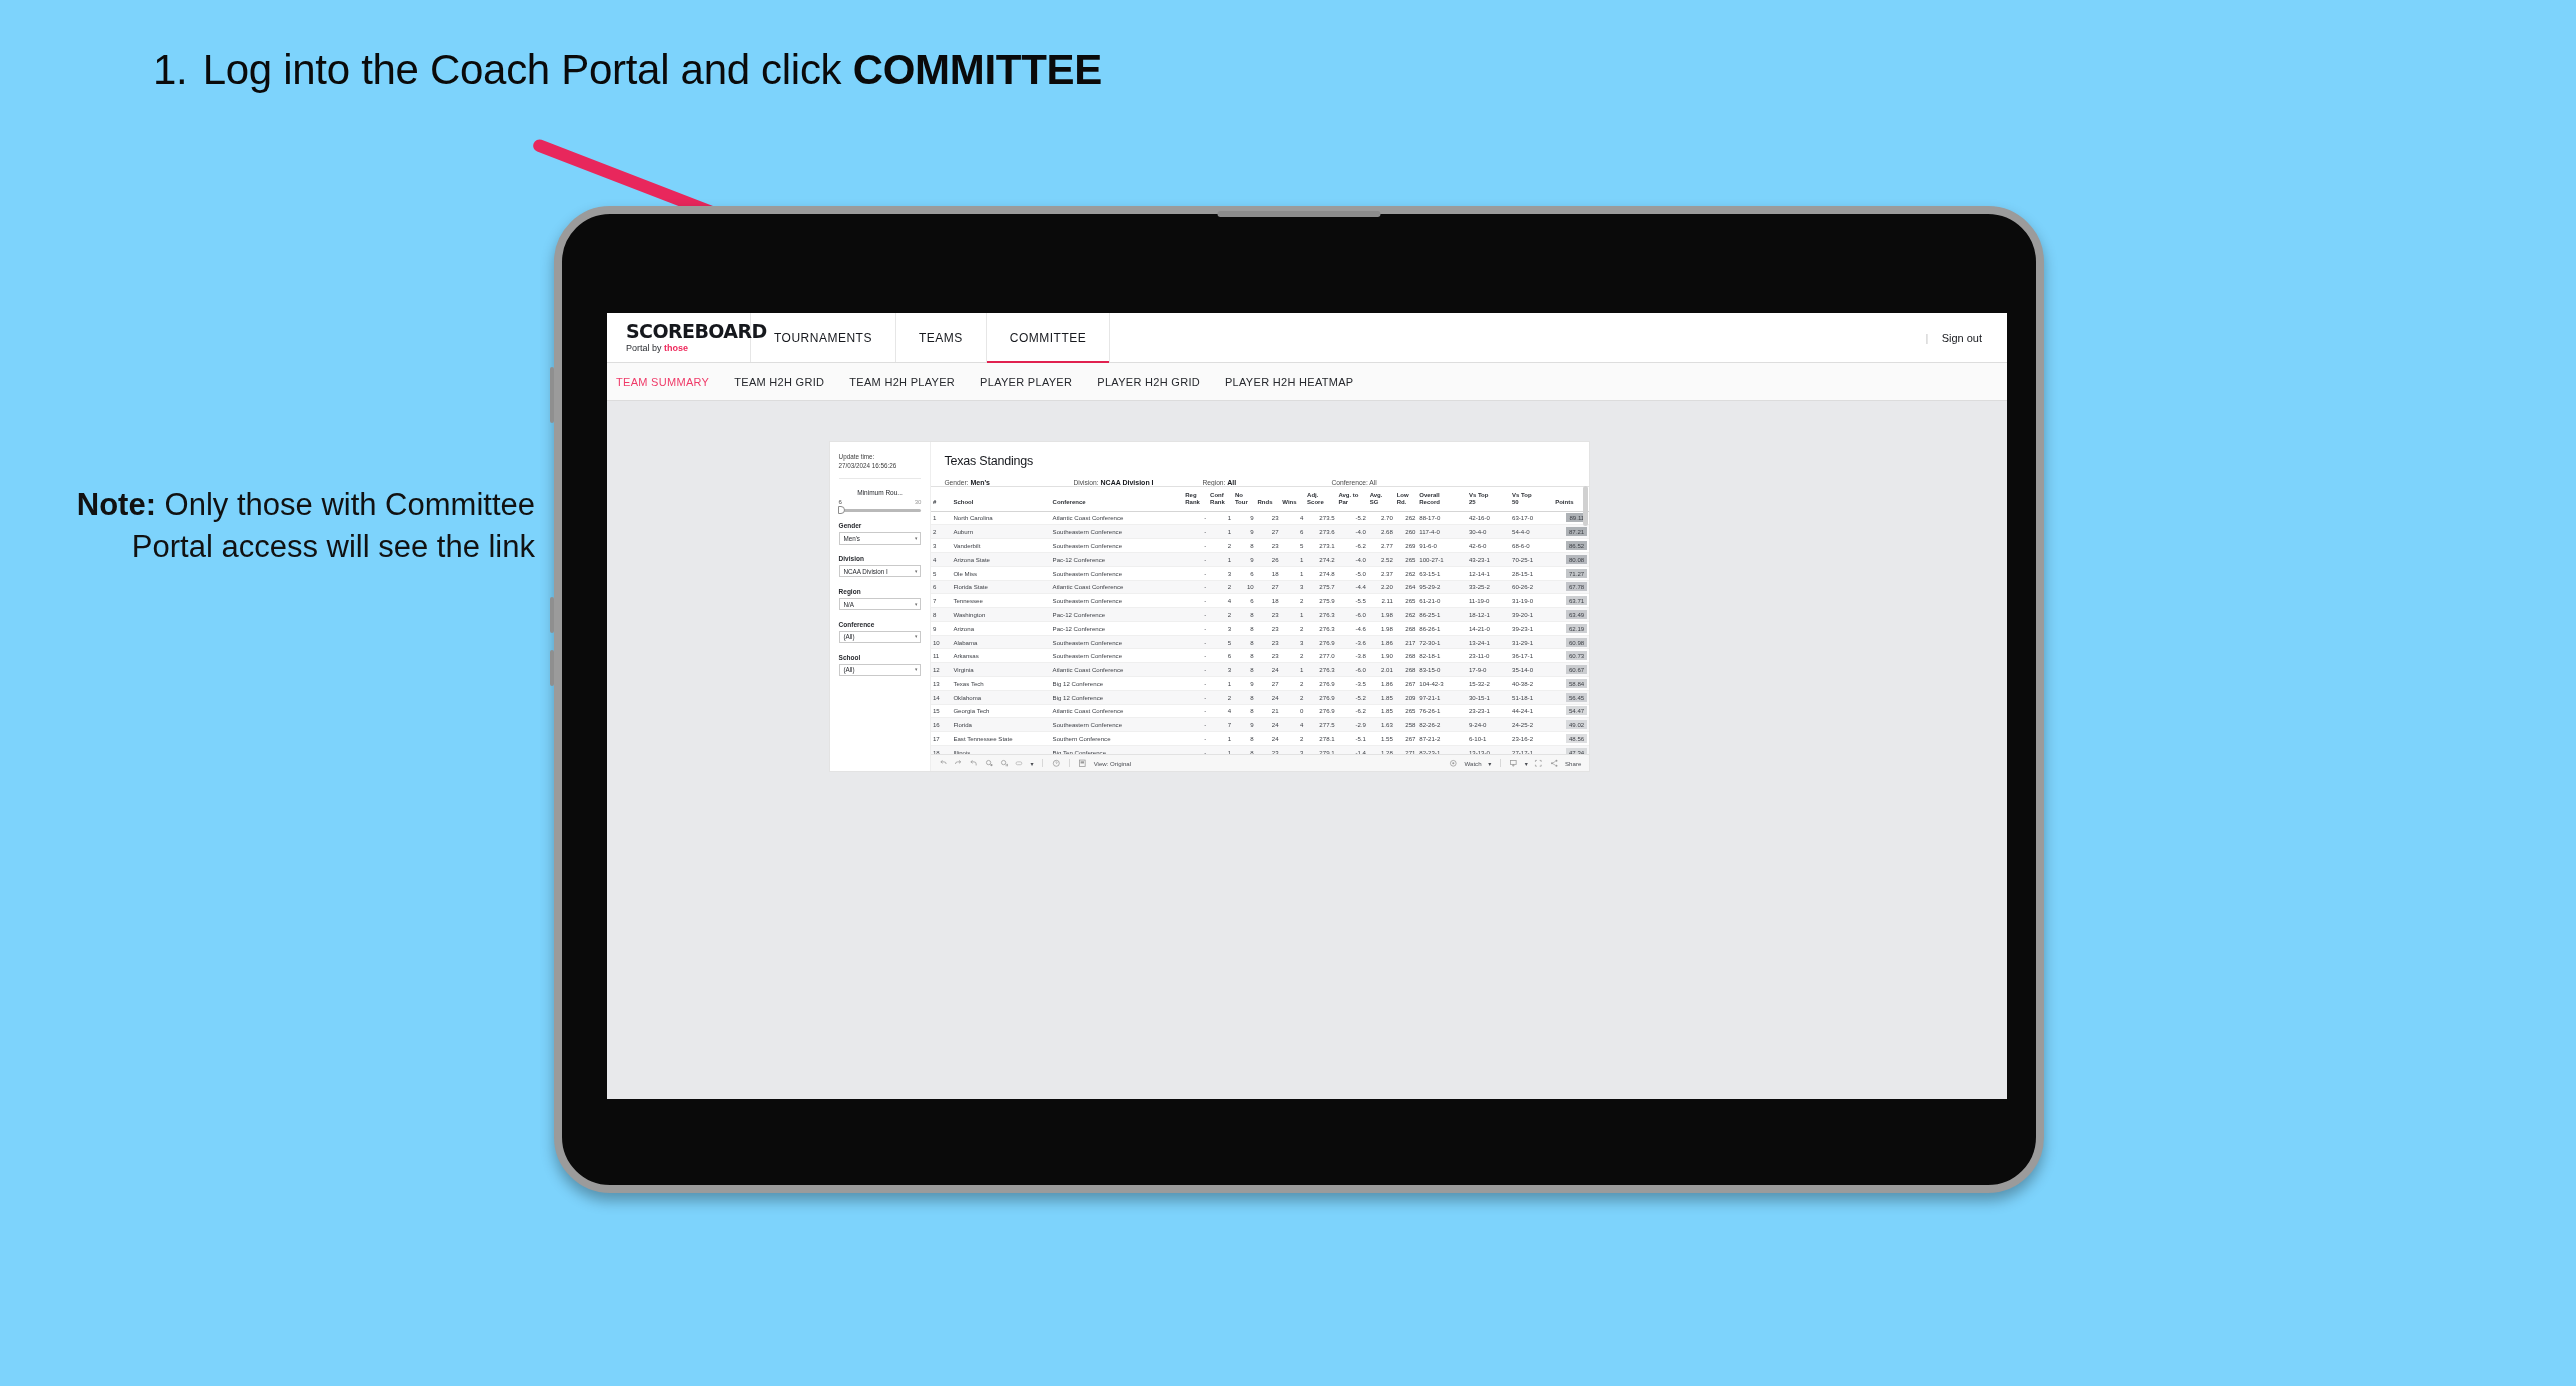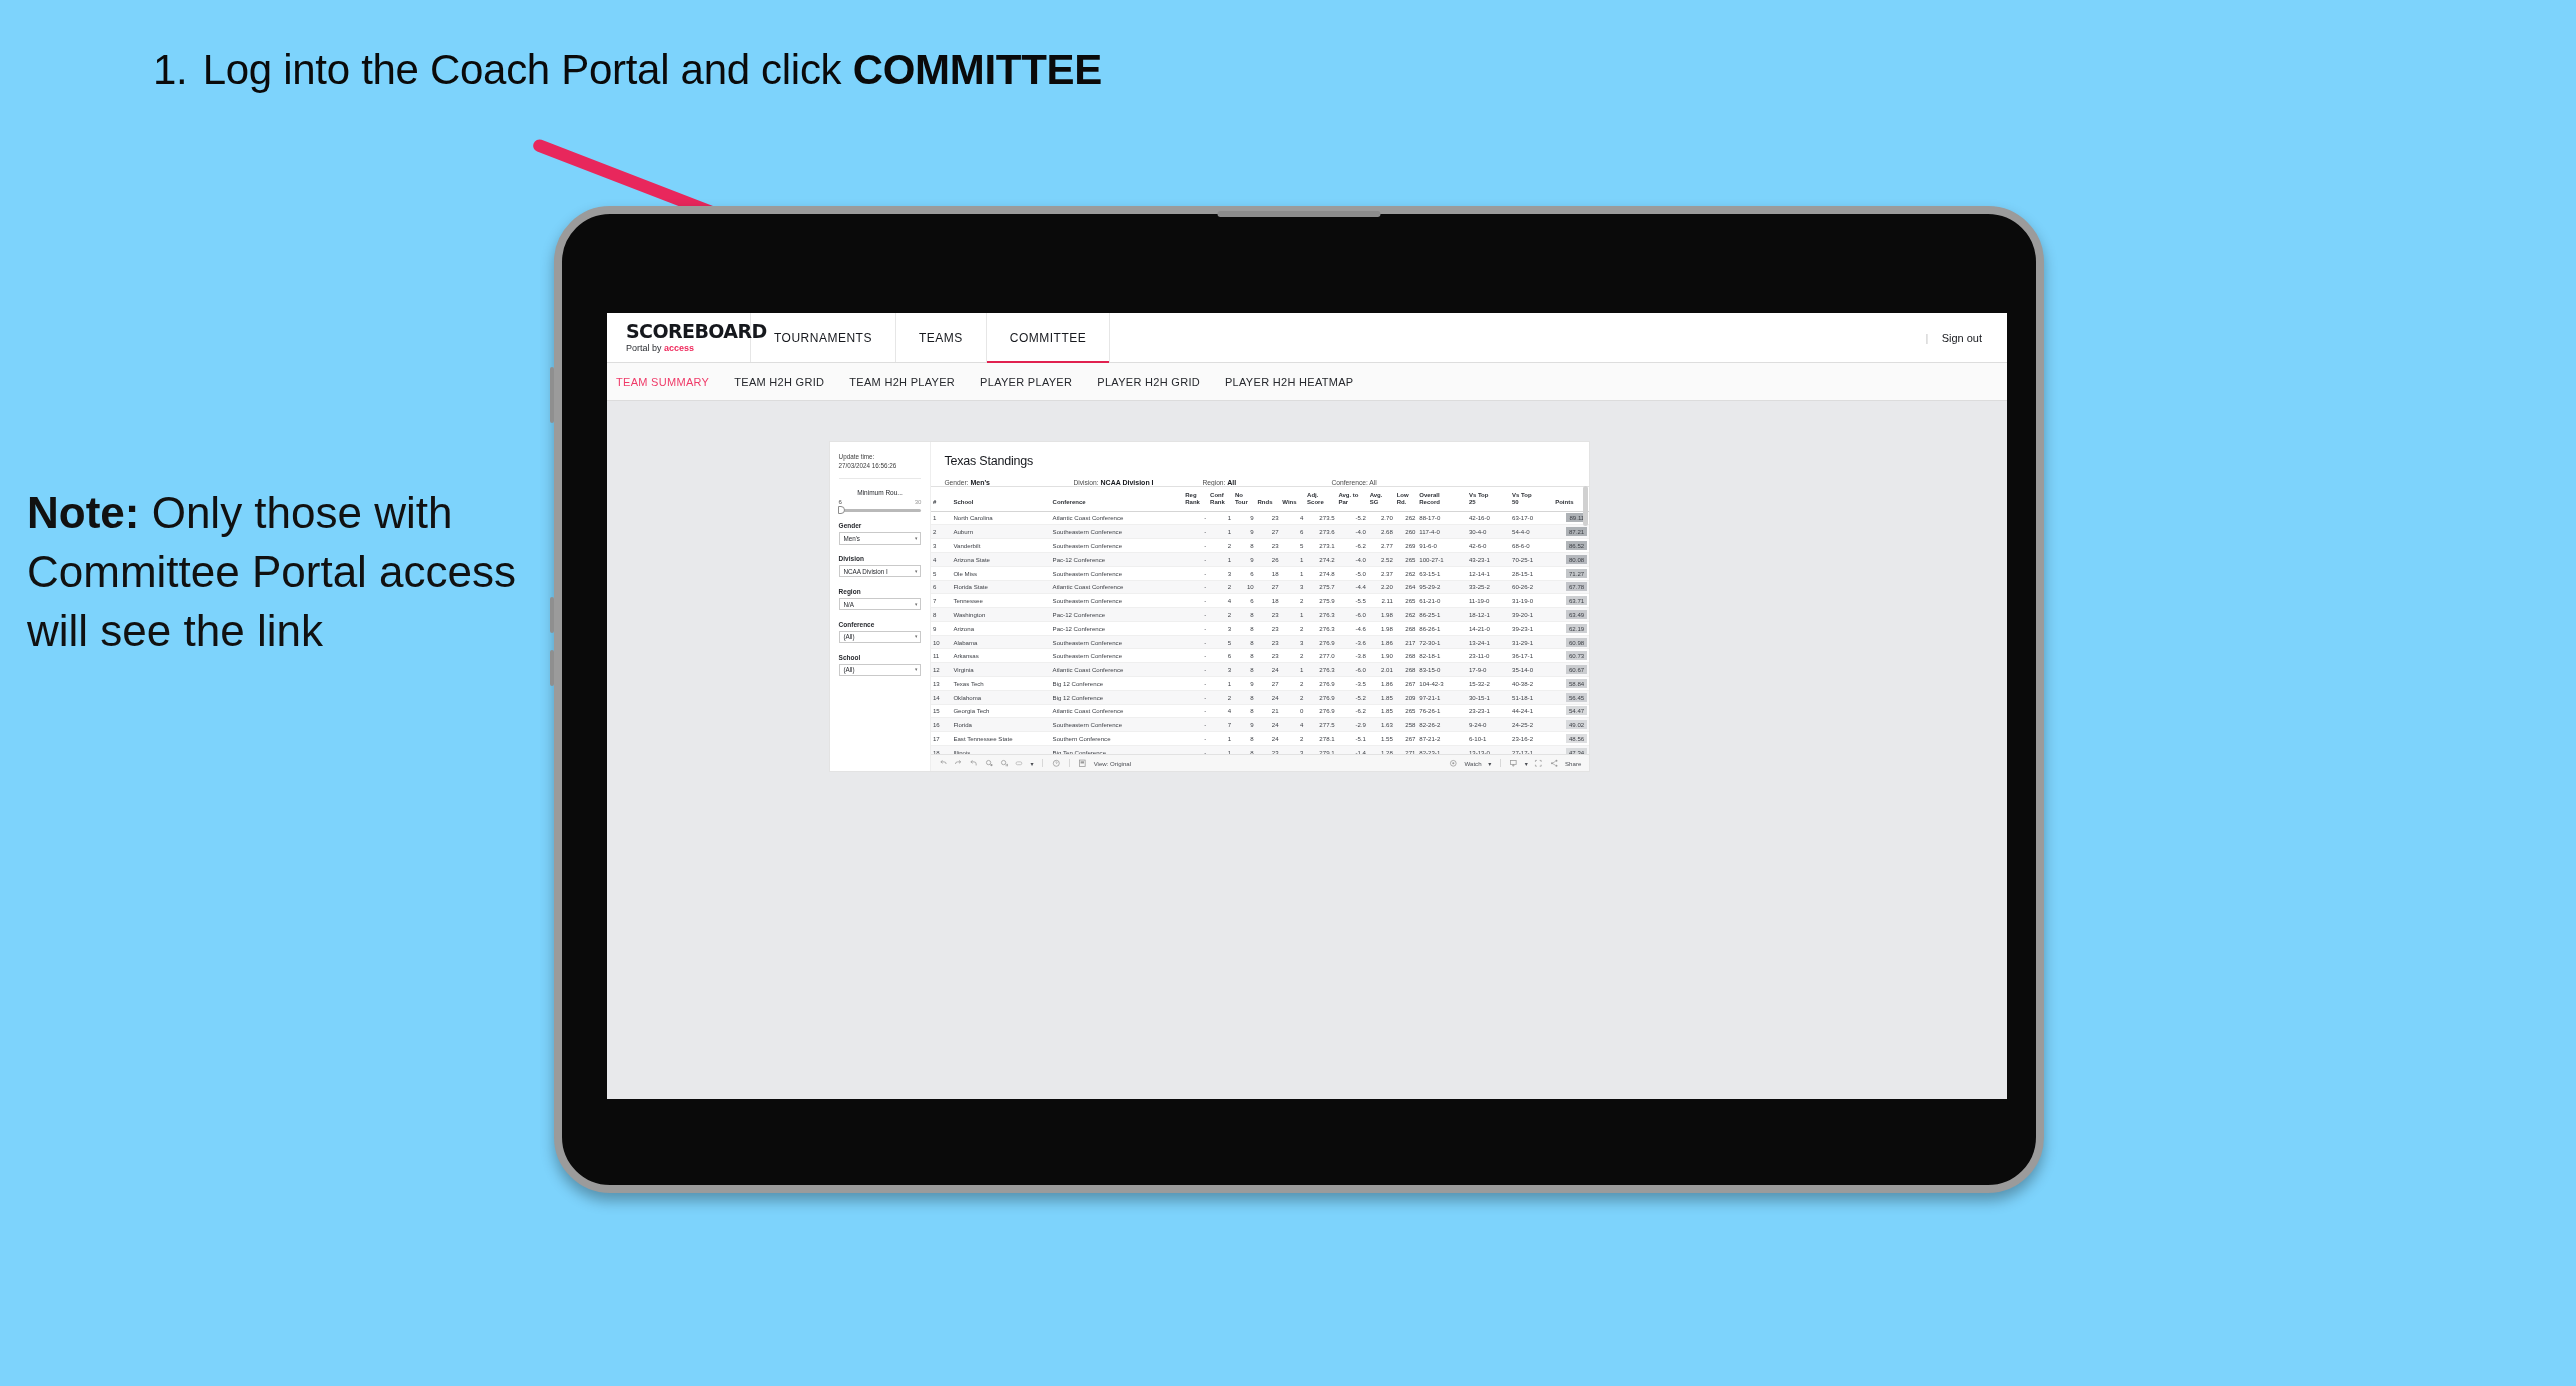--- a/index.html
+++ b/index.html
@@ -15,21 +15,21 @@
   .step-text {
     position: absolute; left: 153px; top: 46px;
     font-size: 42px; color: #0a0a0a; letter-spacing: -0.3px;
     white-space: nowrap;
   }
   .step-text .num { margin-right: 15.3px; }
   .step-text .bold { font-weight: bold; }
 
   .note-text {
     position: absolute; left: 27px; top: 484px; width: 508px;
-    font-size: 44px; line-height: 1.34; color: #111;
+    font-size: 31px; line-height: 1.34; color: #111; text-align: right;
   }
   .note-text .lead { font-weight: bold; }
 
   
   .arrow-svg { position: absolute; left: 518px; top: 115px; width: 537px; height: 249px; }
 
   
   #tablet {
     position: absolute; left: 554px; top: 206px;
     width: 1490px; height: 987px;
@@ -216,21 +216,21 @@
     <div class="tab-btn-side b1"></div>
     <div class="tab-btn-side b2"></div>
     <div class="tab-btn-side b3"></div>
 
     <div id="viewport">
 
       <div class="appbar">
         <div class="brand">
           <div class="brand-title">SCOREBOARD</div>
           <div class="brand-sub">
-            <span>Portal by </span><span class="clippd">access</span>
+            <span>Portal by </span><span class="clippd">those</span>
           </div>
         </div>
         <div class="navitem">TOURNAMENTS</div>
         <div class="navitem">TEAMS</div>
         <div class="navitem active">COMMITTEE</div>
         <div class="appbar-spacer"></div>
         <div class="signout">
           <span class="divider">|</span>
           <span>Sign out</span>
         </div>

